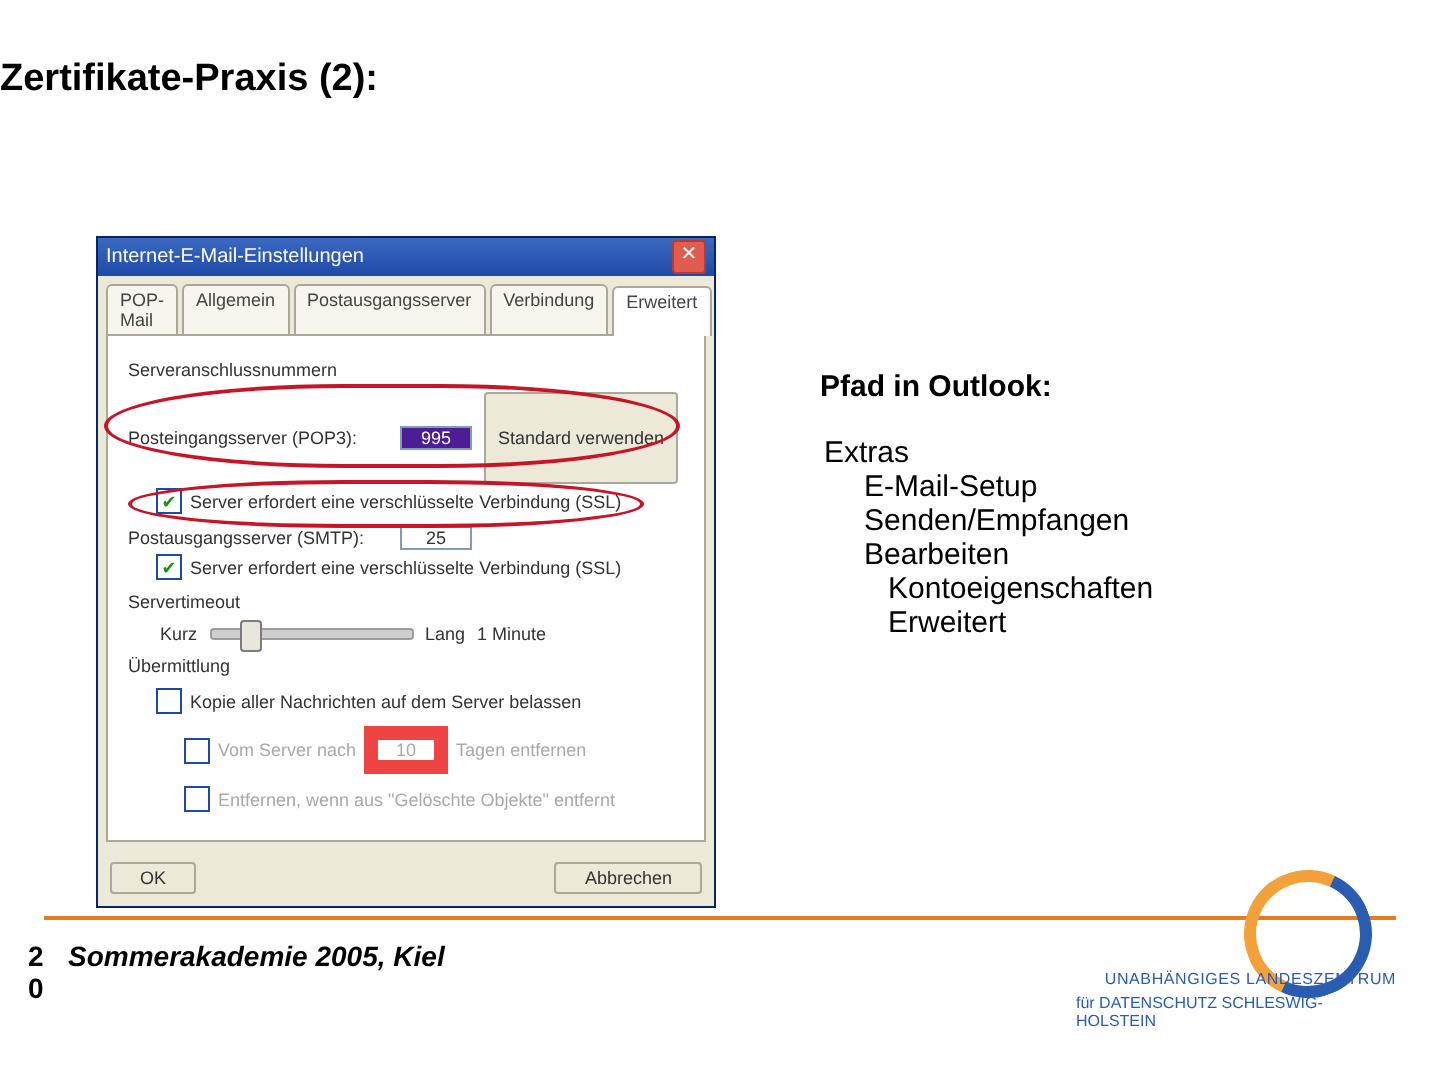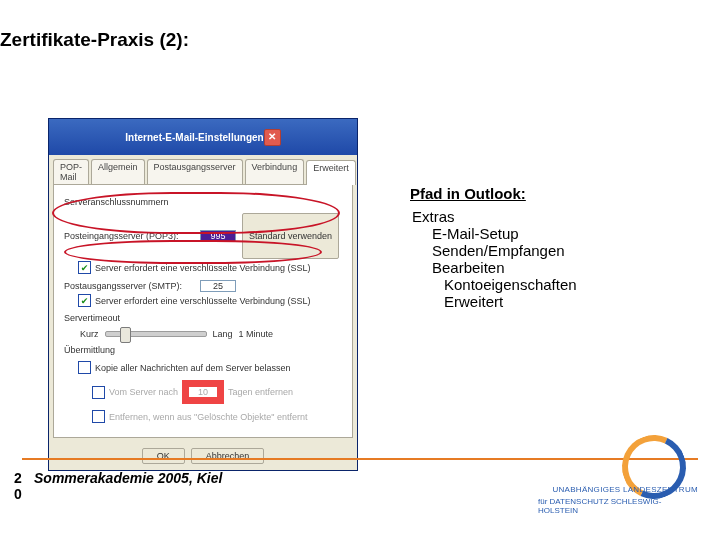--- a/index.html
+++ b/index.html
@@ -1,53 +1,53 @@
 <!DOCTYPE html>
 <html><head>
 <meta charset="utf-8">
 <style>
   html,body{margin:0;padding:0;width:720px;height:540px;font-family:Arial,Helvetica,sans-serif;background:#fff;color:#000}
   .slide{position:relative;width:720px;height:540px;box-sizing:border-box}
   .title{position:absolute;top:28px;left:0;width:100%;text-align:left;font-weight:bold;font-size:19px;line-height:1.3}
   .right-col{position:absolute;right:80px;top:185px;width:230px;font-size:15px}
-  .right-col .heading{font-weight:bold;text-decoration:underline;margin-bottom:6px}
+  .right-col .heading{font-weight:bold;margin-bottom:16px}
   .right-col .lvl1{margin-left:2px}
   .right-col .lvl2{margin-left:22px}
   .right-col .lvl3{margin-left:34px}
   .sep{position:absolute;left:22px;right:22px;top:458px;border-top:2px solid #e67b24}
   .pgnum{position:absolute;left:14px;top:470px;font-size:14px;font-weight:bold}
   .footer{position:absolute;left:34px;top:470px;font-size:14px;font-weight:bold;font-style:italic}
   .brand{position:absolute;right:22px;bottom:20px;width:160px;height:85px}
   .ring{position:absolute;right:12px;top:0;width:52px;height:52px;border:6px solid #f3a13a;border-right-color:#2a5db0;border-bottom-color:#2a5db0;border-radius:50%;transform:rotate(-20deg)}
   .brand-text1{position:absolute;right:0;top:50px;font-size:8px;color:#2a5db0;letter-spacing:.3px}
   .brand-text2{position:absolute;right:0;top:62px;font-size:8px;color:#2a5db0}
 
   
   .dlg{position:absolute;left:48px;top:118px;width:308px;background:#ece9d8;border:1px solid #0a246a;font-family:Tahoma,Arial,sans-serif;font-size:10px;color:#333}
-  .dlg-titlebar{background:linear-gradient(#3b6ac0,#1f49a8);color:#fff;height:36px;line-height:19px;padding:0 4px;font-weight:bold;display:flex;justify-content:center;align-items:center}
+  .dlg-titlebar{background:linear-gradient(#3b6ac0,#1f49a8);color:#fff;height:19px;line-height:19px;padding:0 4px;font-weight:normal;display:flex;justify-content:space-between;align-items:center}
   .dlg-close{width:15px;height:15px;background:#e15b4e;border:1px solid #b13e33;color:#fff;font-size:10px;line-height:13px;text-align:center;border-radius:2px}
   .tabs{display:flex;padding:4px 4px 0 4px;gap:2px;background:#ece9d8;font-size:9px}
   .tab{background:#f7f5ee;border:1px solid #aca899;border-bottom:none;padding:2px 6px;border-radius:3px 3px 0 0;color:#444}
   .tab.active{background:#fff;font-weight:normal;position:relative;top:1px}
   .panel{background:#fff;margin:0 4px 4px 4px;border:1px solid #aca899;padding:8px 10px}
   .group-lbl{font-size:9px;margin:4px 0 6px 0;color:#333}
   .row{display:flex;align-items:center;gap:6px;margin:2px 0;font-size:9px}
   .row label{flex:0 0 130px}
   .port{width:34px;background:#fff;border:1px solid #7f9db9;font-size:9px;text-align:center}
   .port.sel{background:#4c1d95;color:#fff}
   .btn{background:#ece9d8;border:1px solid #aca899;border-radius:2px;padding:17px 6px;font-size:9px}
   .chk{display:flex;align-items:center;gap:4px;font-size:9px;margin:2px 0 6px 14px;color:#333}
   .chkbox{width:11px;height:11px;border:1px solid #1f49a8;background:#fff;display:inline-flex;align-items:center;justify-content:center;font-size:9px;color:#1c8f1c}
   .chkbox.off{color:transparent}
   .dim{color:#a9a9a9}
   .slider{display:flex;align-items:center;gap:6px;margin:2px 0 6px 16px;font-size:9px}
   .track{position:relative;width:100px;height:4px;background:#cfcfcf;border:1px solid #9c9c9c;border-radius:2px}
   .thumb{position:absolute;left:14px;top:-5px;width:9px;height:14px;background:#e9e7dc;border:1px solid #7b7b7b;border-radius:2px}
   .spin{display:inline-block;width:24px;border:7px solid #ef4444;background:#fff;text-align:center;font-size:9px;color:#a9a9a9;padding:0 2px}
-  .dlg-buttons{display:flex;justify-content:center;gap:6px;padding:6px 6px}
+  .dlg-buttons{display:flex;justify-content:space-between;gap:6px;padding:6px 6px}
   .dlg-buttons .btn{padding:2px 14px}
   .highlight{position:absolute;border:2px solid #c81427;border-radius:50%/60%;pointer-events:none}
   .hl1{left:52px;top:192px;width:284px;height:38px}
   .hl2{left:64px;top:240px;width:254px;height:20px}
 </style>
 </head>
 <body>
 
 <div class="slide">
   <div class="title">

